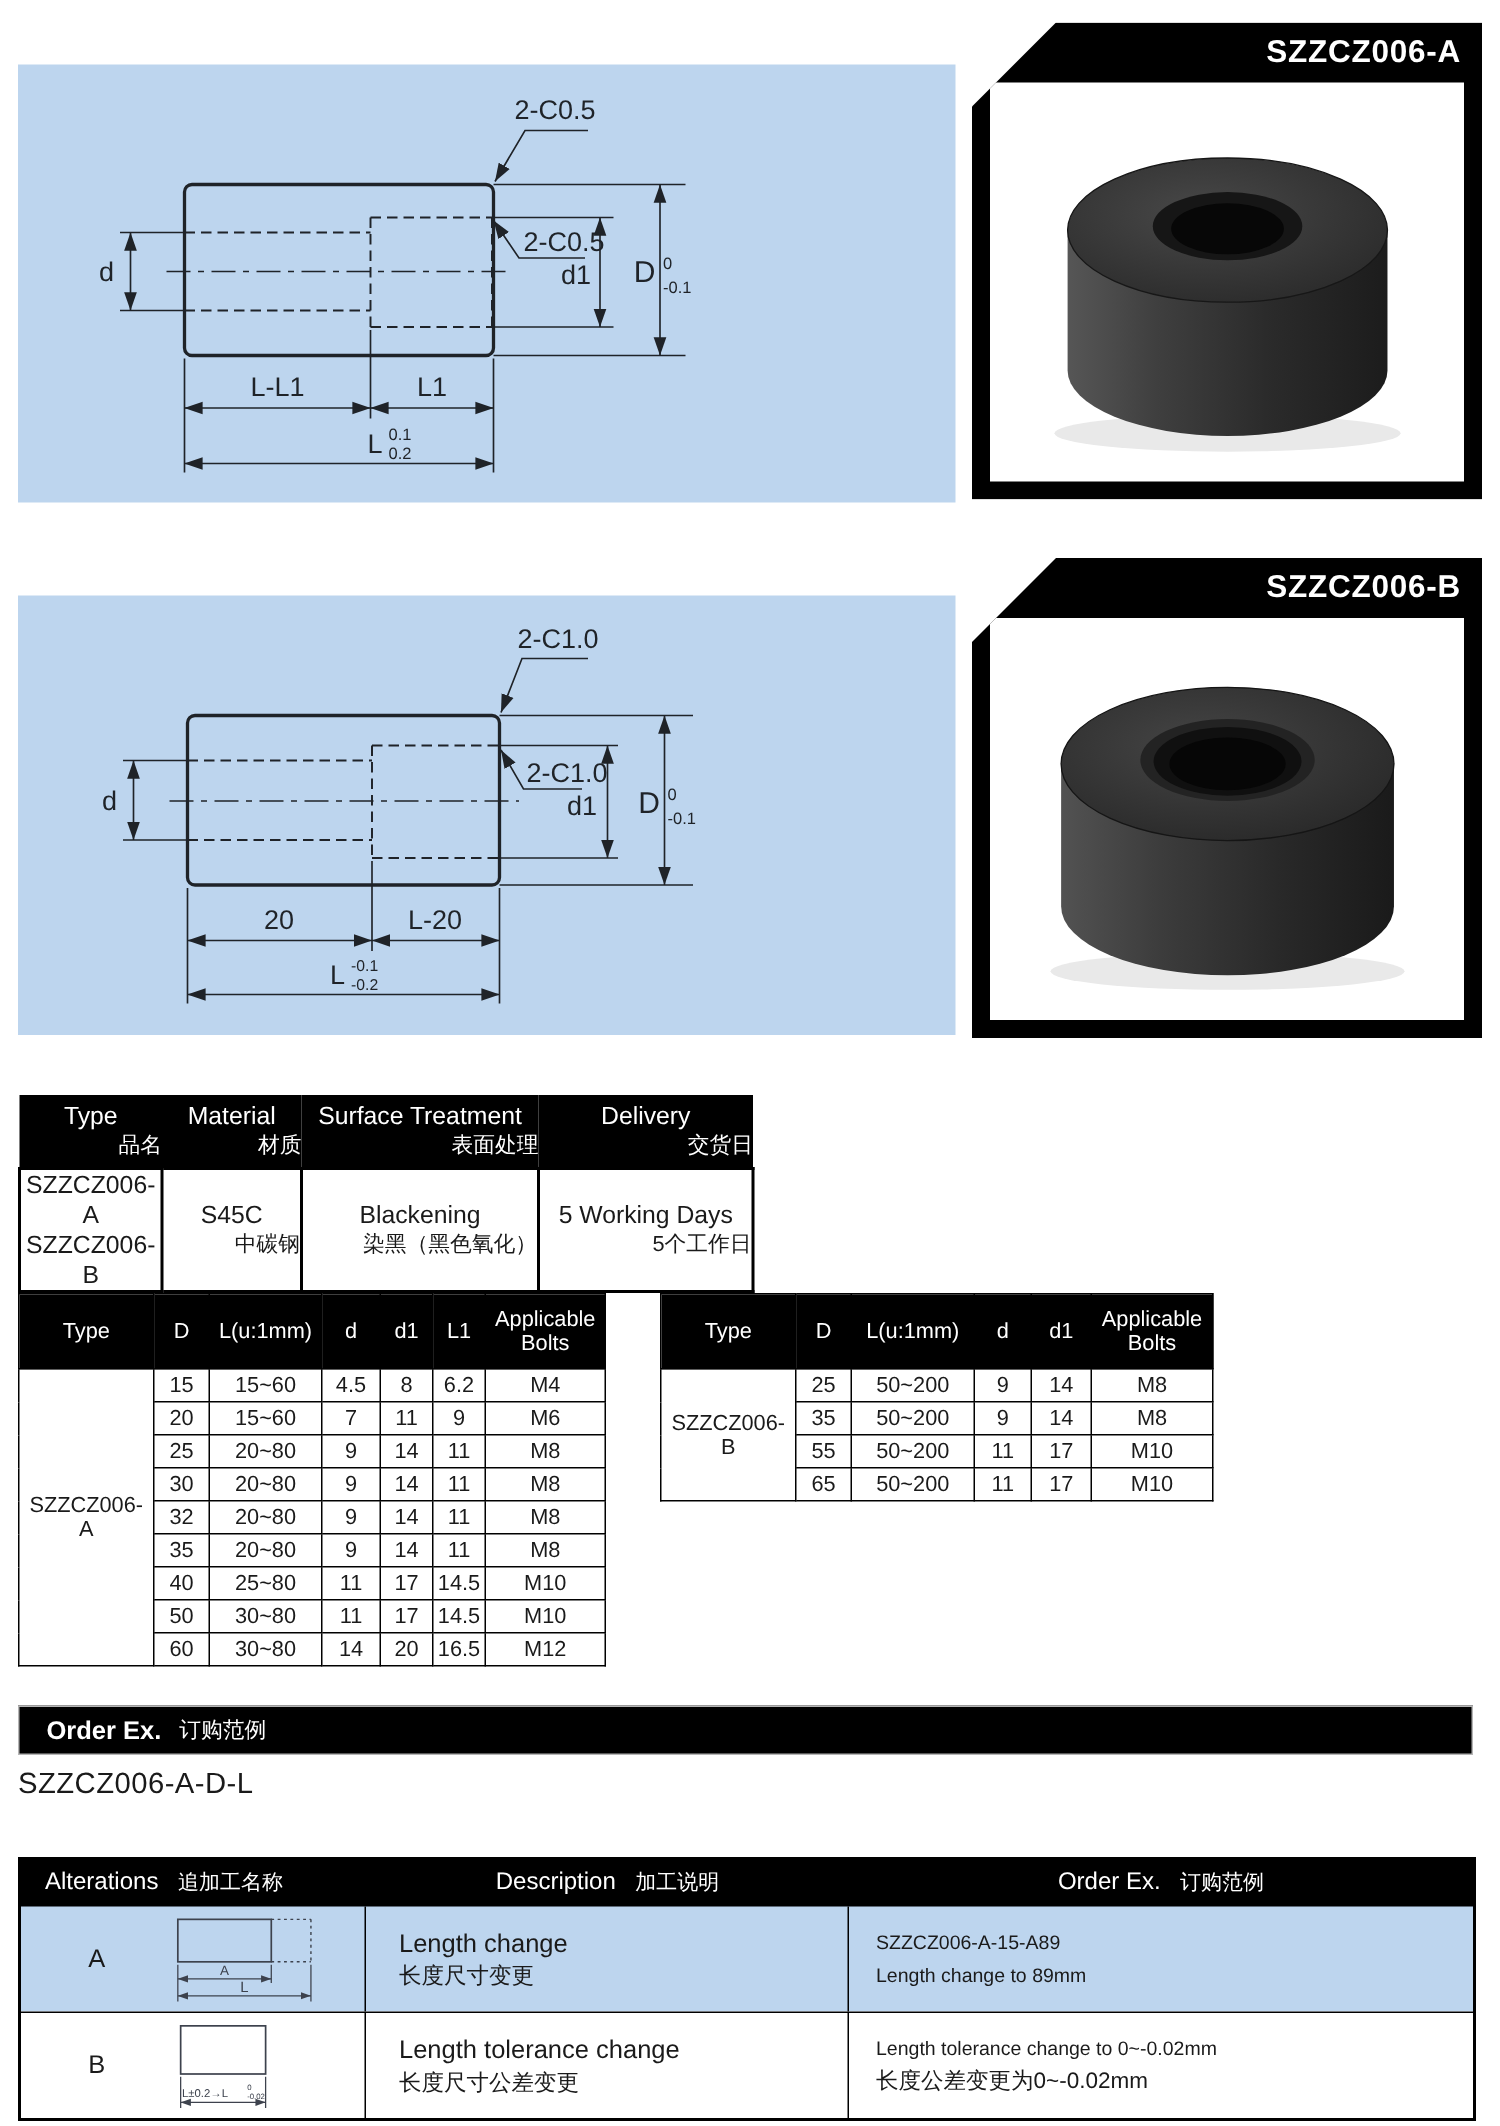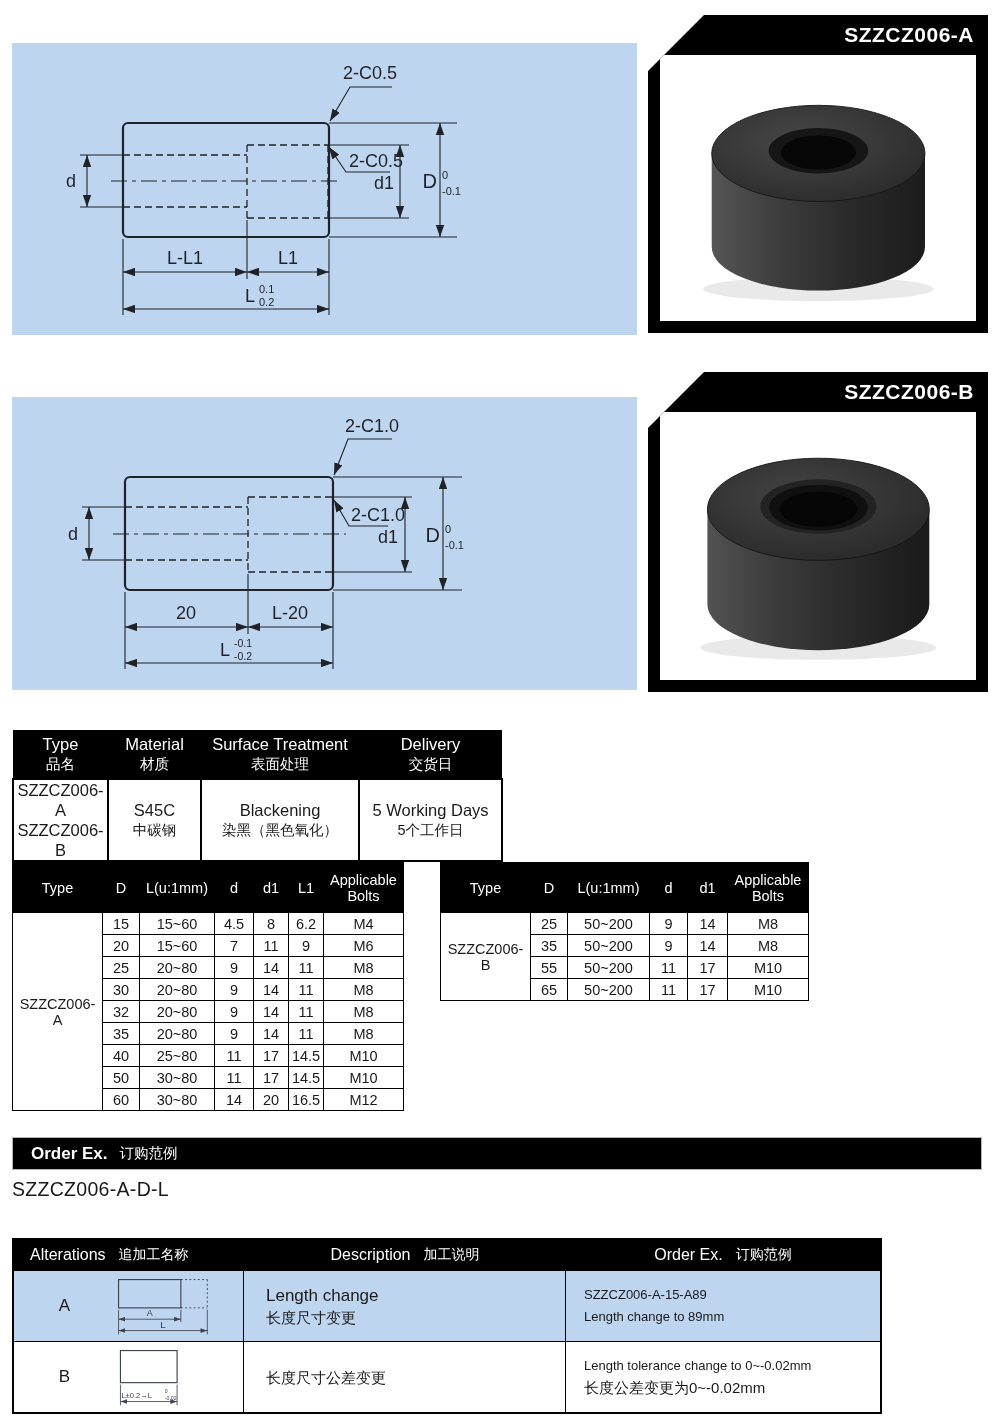--- a/index.html
+++ b/index.html
@@ -24,21 +24,21 @@
   .photo-inner{position:absolute;left:12px;right:12px;top:40px;bottom:12px;background:#fff;
                display:flex;align-items:center;justify-content:center;}
   .photo-inner svg{width:92%;height:92%;}
 
   
   .info-table{position:absolute;left:12px;top:730px;width:489px;border-collapse:collapse;
               table-layout:fixed;text-align:center;}
   .info-table th{background:#000;color:#fff;font-weight:normal;height:48px;padding:0;}
   .info-table td{border:2px solid #000;height:44px;padding:0;background:#fff;}
   .info-table .l1{font-size:16.5px;line-height:20px;}
-  .info-table .l2{font-size:14.5px;line-height:20px;}
+  .info-table .l2{font-size:14.5px;line-height:20px;text-align:right;}
   .info-table th .l1{font-size:16.5px;}
   .info-table th .l2{font-size:14.5px;}
 
   
   .spec{position:absolute;border-collapse:collapse;table-layout:fixed;text-align:center;
         font-size:14.5px;}
   .spec-a{left:12px;top:862px;width:391px;}
   .spec-b{left:440px;top:862px;width:368px;}
   .spec th{background:#000;color:#fff;font-weight:normal;height:49px;padding:0 2px;
            border:1px solid #000;}
@@ -48,21 +48,21 @@
 
   
   .order-bar{position:absolute;left:12px;top:1137px;width:970px;height:33px;background:#000;
              border:1px solid #b5b5b5;display:flex;align-items:center;gap:12px;
              padding-left:18px;box-sizing:border-box;color:#fff;}
   .order-bar .en{font-size:17px;font-weight:bold;}
   .order-bar .zh{font-size:14.5px;}
   .order-example{position:absolute;left:12px;top:1178px;font-size:19.5px;letter-spacing:.3px;}
 
   
-  .alter{position:absolute;left:12px;top:1238px;width:870px;border:2px solid #000;
+  .alter{position:absolute;left:12px;top:1238px;width:972px;border:2px solid #000;
          box-sizing:border-box;}
   .alter-row{display:grid;grid-template-columns:230px 322px 1fr;}
   .alter-head{background:#000;color:#fff;height:30px;}
   .alter-head .hcell{display:flex;align-items:center;gap:13px;}
   .alter-head .hcell.first{justify-content:flex-start;padding-left:16px;}
   .alter-head .hcell.center{justify-content:center;}
   .alter-head .en{font-size:16px;}
   .alter-head .zh{font-size:14px;}
   .alter-body{height:70px;border-top:1.6px solid #000;}
   .alter-body > div{border-right:1.6px solid #000;}
@@ -530,20 +530,21 @@
             <line x1="10" y1="40" x2="10" y2="62"></line>
             <line x1="70" y1="40" x2="70" y2="62"></line>
             <line x1="10" y1="58" x2="70" y2="58" marker-start="url(#arwMB)" marker-end="url(#arwMB)"></line>
           </g>
           <text class="mini-txt" x="11" y="54" font-size="8">L±0.2→L</text>
           <text class="mini-txt" x="57" y="49" font-size="5.5">0</text>
           <text class="mini-txt" x="57" y="56" font-size="5.5">-0.02</text>
         </svg>
       </div>
       <div class="alter-c2">
+        <div class="en">Length tolerance change</div>
         <div class="zh">长度尺寸公差变更</div>
       </div>
       <div class="alter-c3">
         <div>Length tolerance change to 0~-0.02mm</div>
         <div class="zh">长度公差变更为0~-0.02mm</div>
       </div>
     </div>
   </div>
 
 </div>

